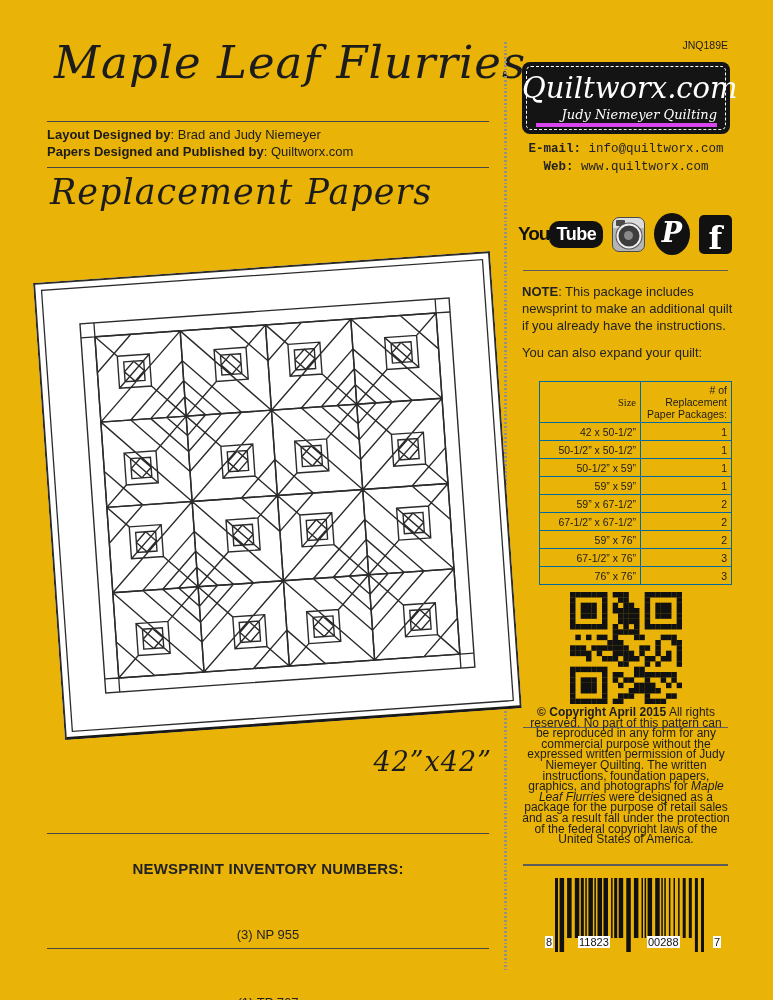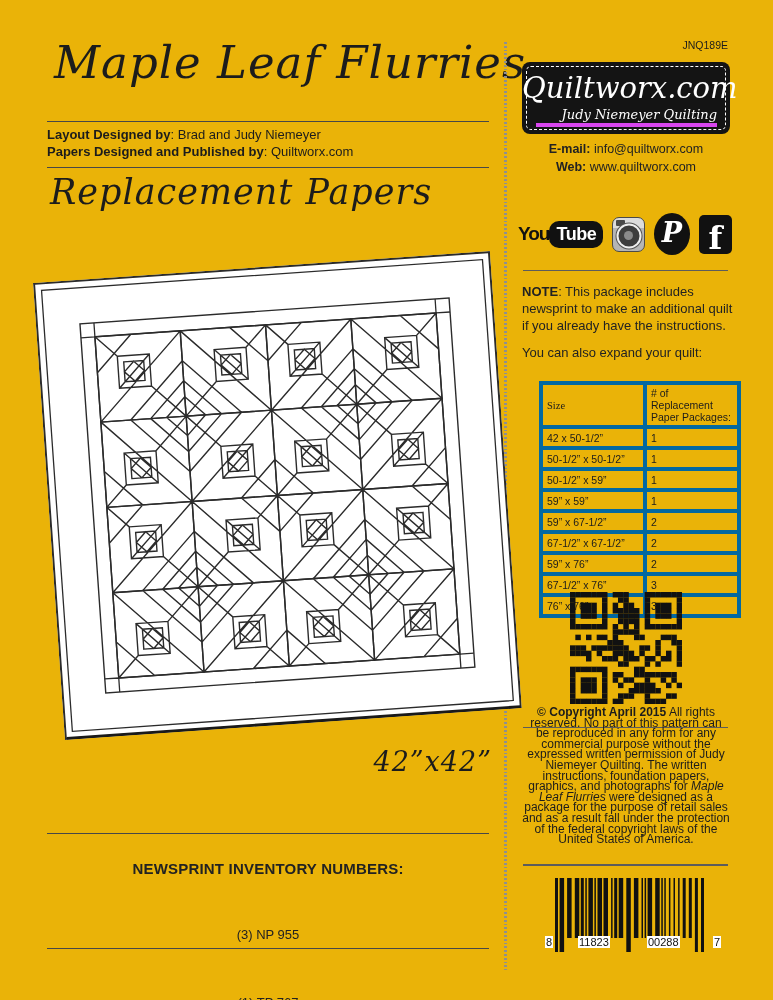--- a/index.html
+++ b/index.html
@@ -20,39 +20,39 @@
   
   #divider{left:504px;top:42px;width:2.5px;height:928px;
      background:repeating-linear-gradient(to bottom,#8f8f8f 0 1.8px,transparent 1.8px 3.8px);}
   
   #product-code{left:640px;top:39px;width:88px;text-align:right;font-size:10.5px;color:#1c1c1c;}
   #logo{left:522px;top:62px;width:208px;height:72px;background:#141414;border-radius:8px;z-index:6;}
   #logo .stitch{position:absolute;inset:4px;border:1.5px dashed #fff;border-radius:5px;}
   #logo .brand{position:absolute;left:0;right:0;top:9px;text-align:center;color:#fff;font-size:29px;}
   #logo .tagline{position:absolute;right:13px;bottom:7px;color:#fff;font-size:13px;
       border-bottom:4px solid #d946ef;padding:0 0 1px 26px;}
-  #contact{left:522px;top:141px;width:208px;text-align:center;font-size:12.5px;line-height:17.5px;}
+  #contact{left:522px;top:141px;width:208px;text-align:center;font-size:12.5px;line-height:17.5px;font-family:Liberation Mono, monospace;}
   #visit{left:522px;top:188px;width:208px;text-align:center;font-size:13px;}
   #social{left:518px;top:213px;width:214px;display:flex;align-items:center;gap:9px;}
   .yt{display:flex;align-items:center;}
   .yt-you{font-weight:bold;font-size:19px;letter-spacing:-1px;color:#111;}
   .yt-tube{background:#111;color:#fff;border-radius:10px;padding:3px 7px;font-weight:bold;font-size:18px;letter-spacing:-.5px;}
   .ig{position:relative;width:36px;height:33px;border-radius:7px;background:linear-gradient(#dcdcdc 0 10px,#b5b5b5 10px);border:1px solid #4a4a4a;}
   .ig-vf{position:absolute;left:3px;top:2px;width:9px;height:6px;background:#4a4a4a;border-radius:1px;}
   .ig-lens{position:absolute;left:50%;top:56%;transform:translate(-50%,-50%);width:21px;height:21px;border-radius:50%;
       background:#3d3d3d;border:2px solid #efefef;box-shadow:0 0 0 1px #555;}
   .ig-lens-in{position:absolute;left:50%;top:50%;transform:translate(-50%,-50%);width:9px;height:9px;border-radius:50%;background:#8a8a8a;}
   .pin{width:42px;height:42px;border-radius:50%;background:#111;color:#fff;text-align:center;line-height:40px;
       font-family:"DejaVu Serif",serif;font-style:italic;font-weight:bold;font-size:27px;}
   .fb{width:39px;height:39px;border-radius:5px;background:#111;color:#fff;text-align:center;line-height:46px;
       font-weight:bold;font-size:32px;font-family:"DejaVu Serif",serif;}
   #note{left:522px;top:283px;width:212px;font-size:13px;line-height:17px;}
   #expand{left:522px;top:345px;width:212px;font-size:13px;}
   #size-table{left:539px;top:381px;border-collapse:collapse;font-size:10.5px;color:#1c1c1c;}
-  #size-table th,#size-table td{border:4px solid #0369a1;text-align:left;padding:2px 4px;}
+  #size-table th,#size-table td{border:1px solid #0369a1;text-align:right;padding:2px 4px;}
   #size-table th{font-weight:normal;height:24px;}
   #size-table td{height:13px;}
   #size-table .c1{width:92px;font-family:Liberation Serif, serif;}
   #size-table .c2{width:82px;}
   #qr{left:570px;top:592px;width:112px;height:112px;}
   #copyright{left:522px;top:707px;width:208px;font-size:12px;line-height:10.6px;color:#1c1c1c;text-align:center;}
   #barcode{left:545px;top:878px;width:178px;height:92px;}
   #barcode .digit{position:absolute;font-size:11px;background:#fff;padding:0 1px;color:#111;}
   .b{font-weight:bold;}
   .i{font-style:italic;}

